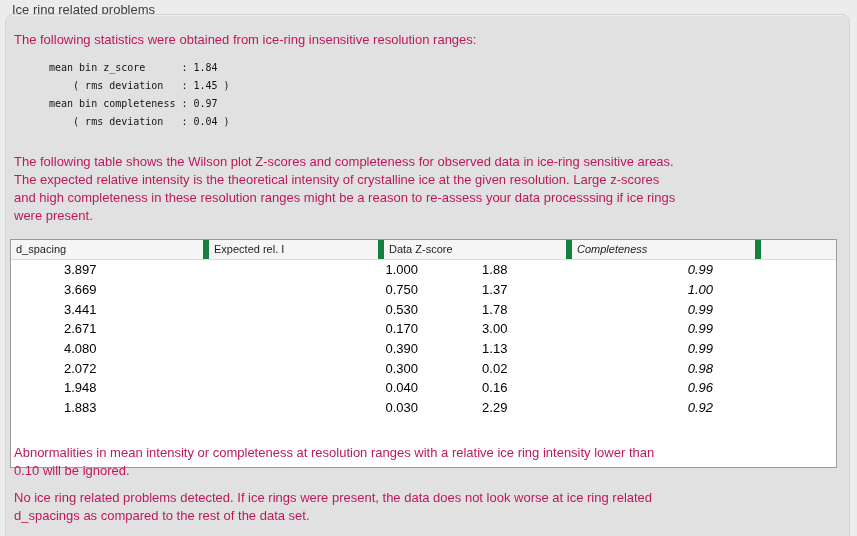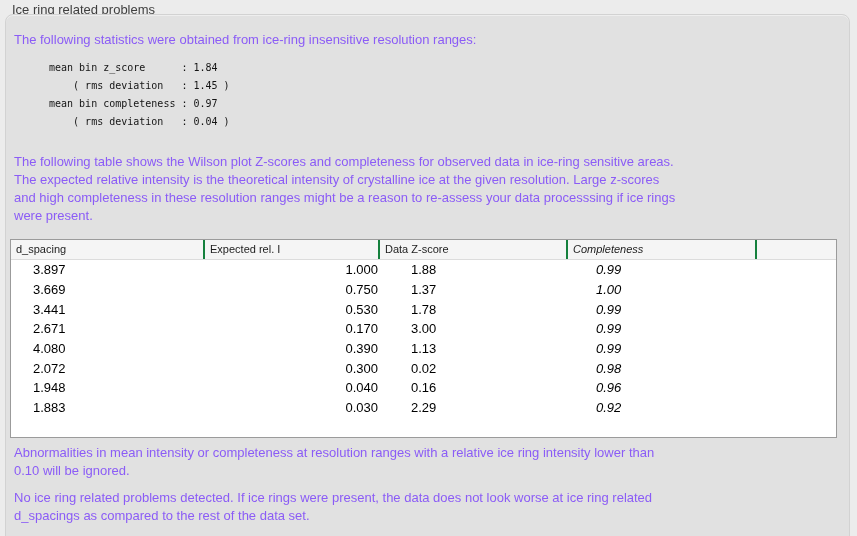--- a/index.html
+++ b/index.html
@@ -19,54 +19,54 @@
   }
   .groupbox {
     position:absolute; left:5px; top:14px; width:845px; height:540px;
     background:#e1e1e1;
     border:1px solid #d2d2d2;
     border-radius:8px;
     box-shadow: inset 0 1px 0 rgba(255,255,255,0.45);
   }
   .para {
     position:absolute; font-size:13px; line-height:18px;
-    white-space:pre-line; color:#8b5cf6;
+    white-space:pre-line; color:#be185d;
   }
   .para-intro   { left:14px; top:31px; }
   .mono-block {
     position:absolute; left:49px; top:59px;
     font-family:"DejaVu Sans Mono","Liberation Mono",monospace;
     font-size:10px; line-height:18px; white-space:pre; color:#141414;
   }
   .para-table-note { left:14px; top:153px; }
   .para-abnormal   { left:14px; top:444px; }
   .para-conclusion { left:14px; top:489px; }
 
   .ice-table {
-    position:absolute; left:10px; top:239px; width:827px; height:199px;
+    position:absolute; left:10px; top:239px; width:827px; height:229px;
     background:#ffffff;
     border:1px solid #9b9b9b;
     overflow:hidden;
   }
   .thead {
     display:flex; height:20px;
     background:#f5f5f5;
     border-bottom:1px solid #dcdcdc;
   }
   .th {
     font-size:11px; line-height:19px; color:#1d1d1d;
     padding-left:5px; overflow:hidden; white-space:nowrap;
-    border-left:2px solid #15803d;
+    border-left:6px solid #15803d;
   }
   .th.first { border-left:none; }
   .tr {
     display:flex; height:19.66px; align-items:center;
     font-size:13px; color:#000;
   }
-  .td { overflow:hidden; white-space:nowrap; }
+  .td { overflow:hidden; white-space:nowrap;margin-left:31px; }
   .c0 { width:192px; }
   .c1 { width:175px; }
   .c2 { width:188px; }
   .c3 { width:189px;font-style:italic; }
   .c4 { width:81px; }
   .td.c0 { padding-left:22px; }
   .td.c1 { padding-left:18px;text-align:right; }
   .td.c2 { padding-left:33px; }
   .td.c3 { padding-left:30px; }
 </style>

